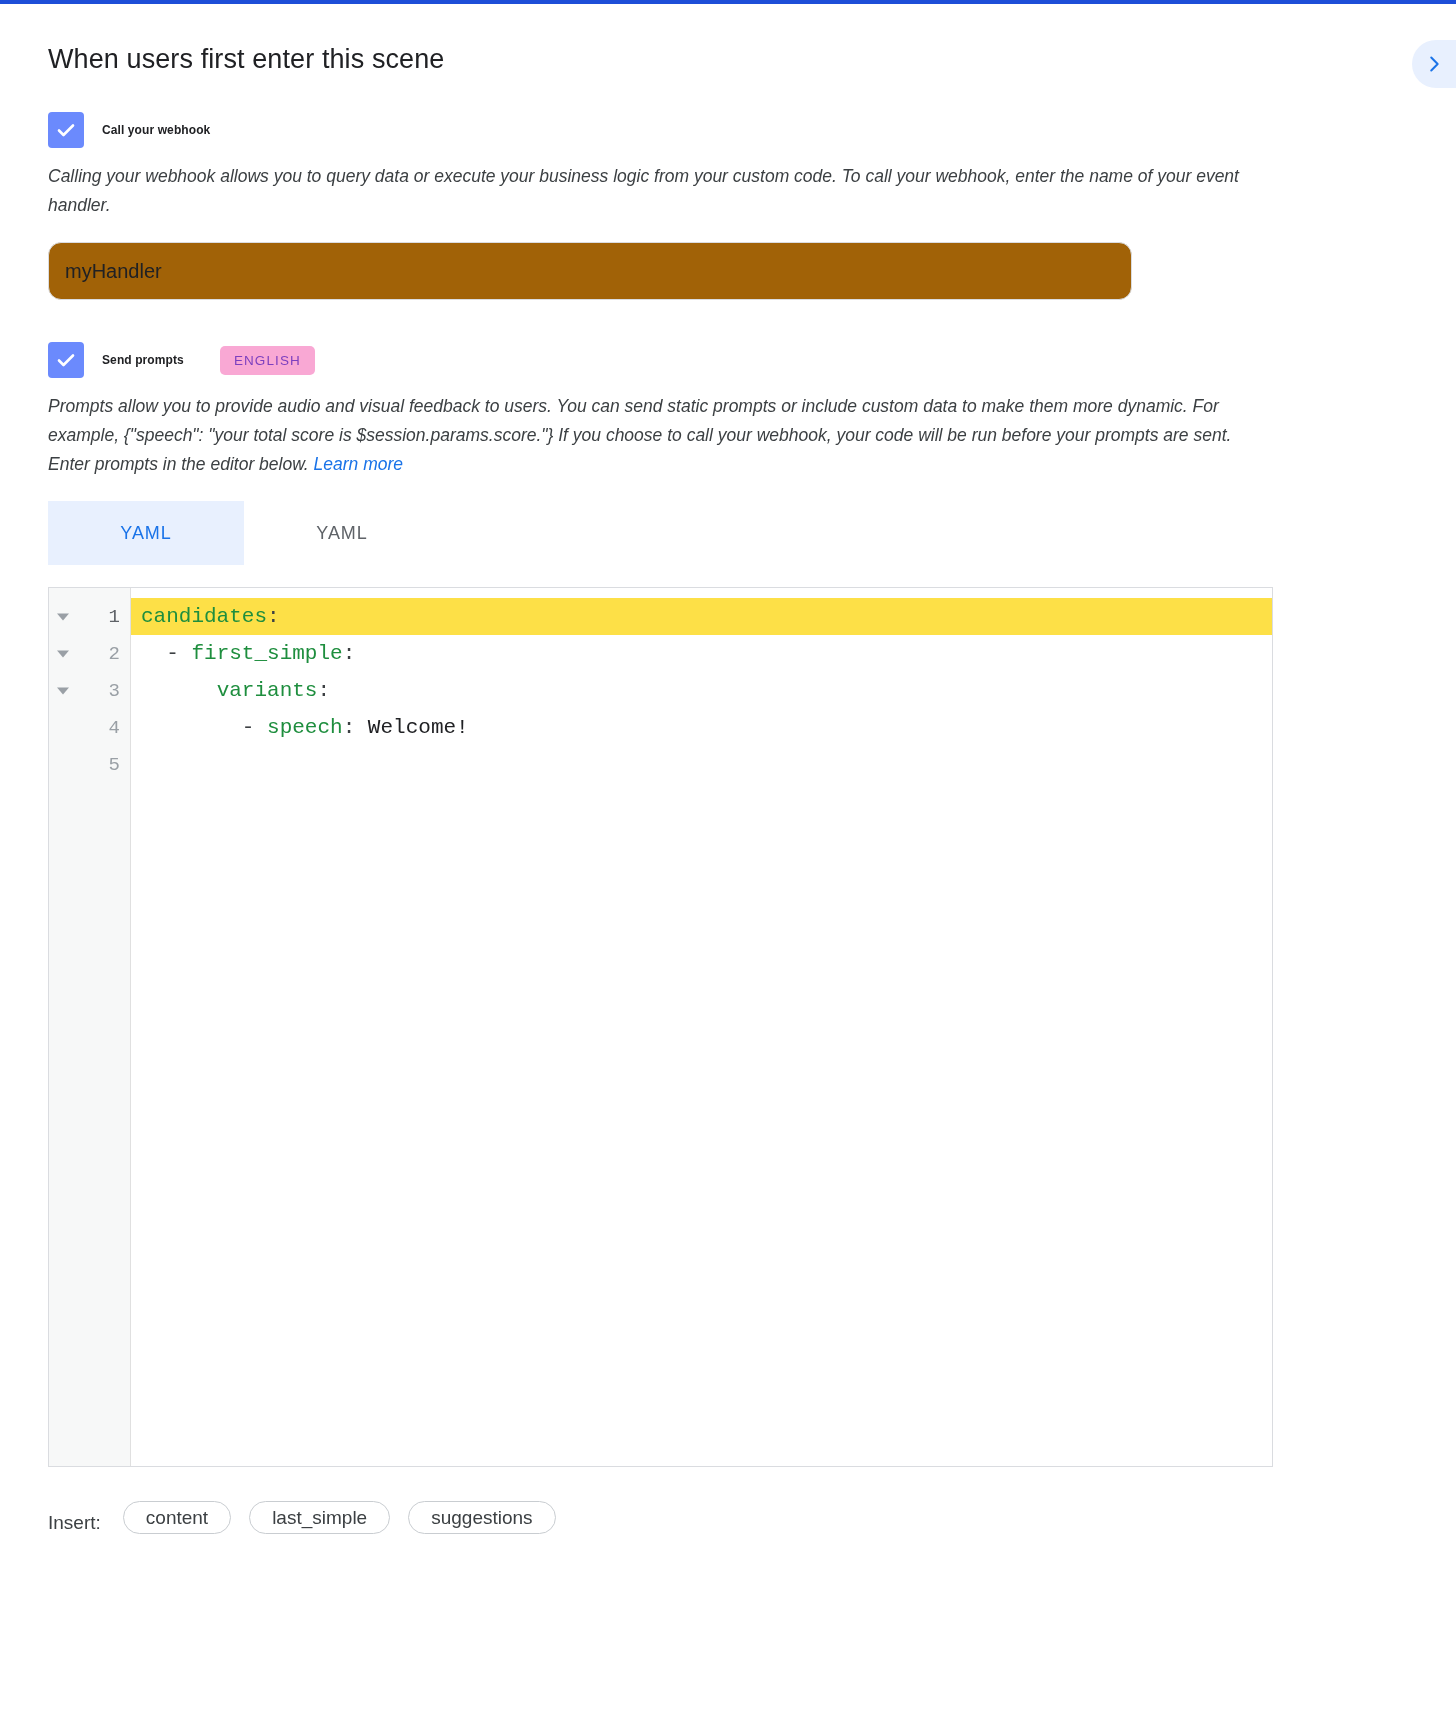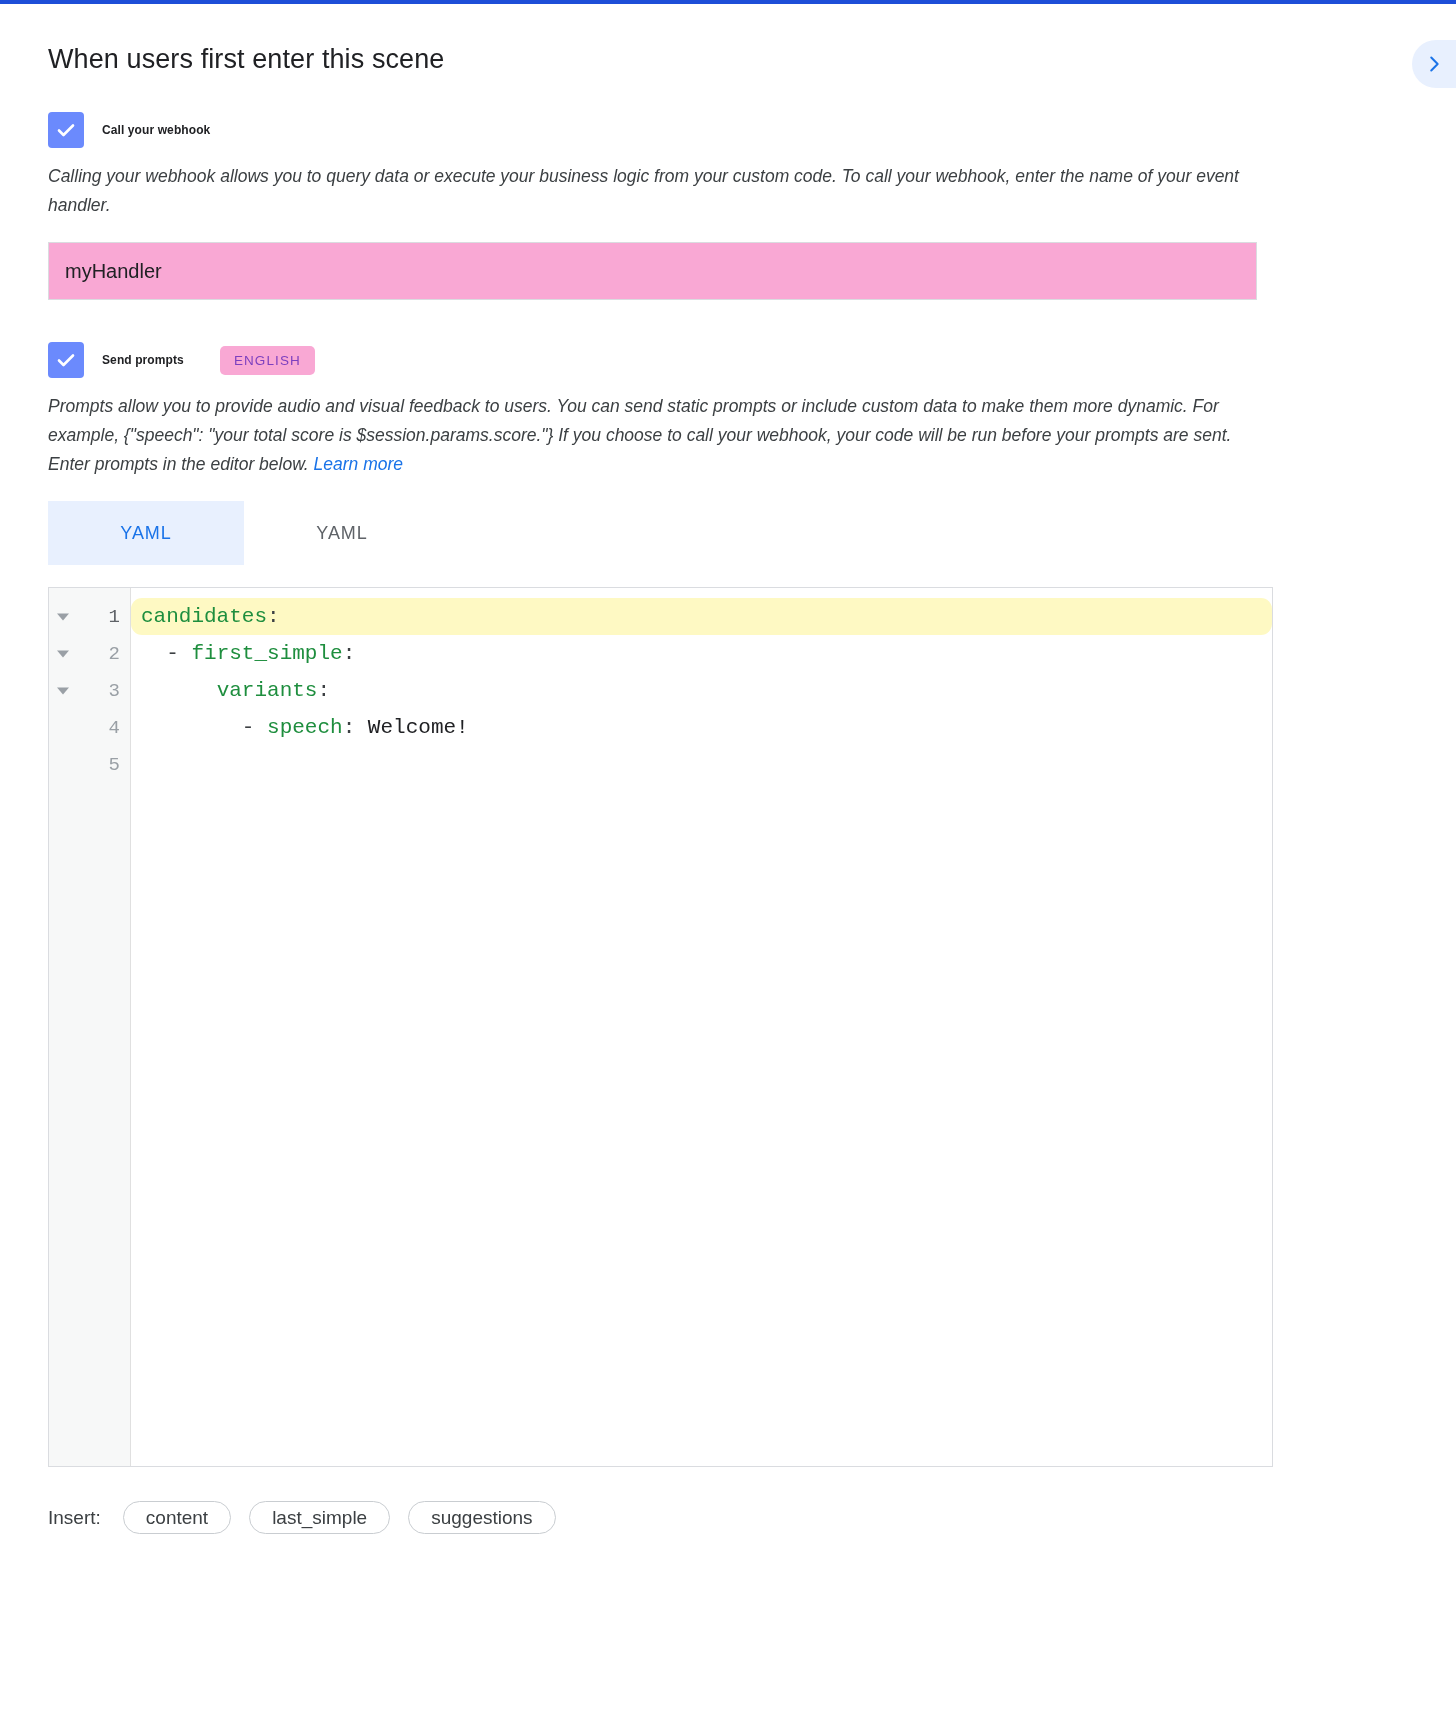--- a/index.html
+++ b/index.html
@@ -93,29 +93,29 @@
     margin: 0 0 22px 0;
     max-width: 1225px;
     font-style: italic;
   }
   .desc a {
     color: #1a73e8;
     text-decoration: none;
   }
 
   .text-input {
-    width: 1209px;
+    width: 1084px;
     height: 58px;
     border: 1px solid #dadce0;
-    border-radius: 0;
+    border-radius: 13px;
     font-size: 20px;
     color: #202124;
     padding: 0 16px;
     font-family: "Liberation Sans", sans-serif;
-    background: #f9a8d4;
+    background: #a16207;
     outline: none;
     margin-bottom: 42px;
   }
 
   .tabs {
     display: flex;
     align-items: stretch;
     margin-bottom: 22px;
   }
   .tab {
@@ -184,28 +184,28 @@
     font-family: "Liberation Mono", monospace;
     font-size: 21px;
     position: relative;
   }
   .code-line {
     height: 37px;
     line-height: 37px;
     padding-left: 10px;
     white-space: pre;
   }
-  .code-line.cur { background: #fef9c3; border-radius: 11px; }
+  .code-line.cur { background: #fde047; }
   .k { color: #1e8e3e; }
   .p { color: #3c4043; }
   .v { color: #202124; }
 
   .insert-row {
     display: flex;
-    align-items: center;
+    align-items: flex-end;
     gap: 18px;
   }
   .insert-label {
     font-size: 19px;
     color: #3c4043;
     margin-right: 4px;
   }
   .chip {
     border: 1px solid #c9cdd1;
     border-radius: 22px;

